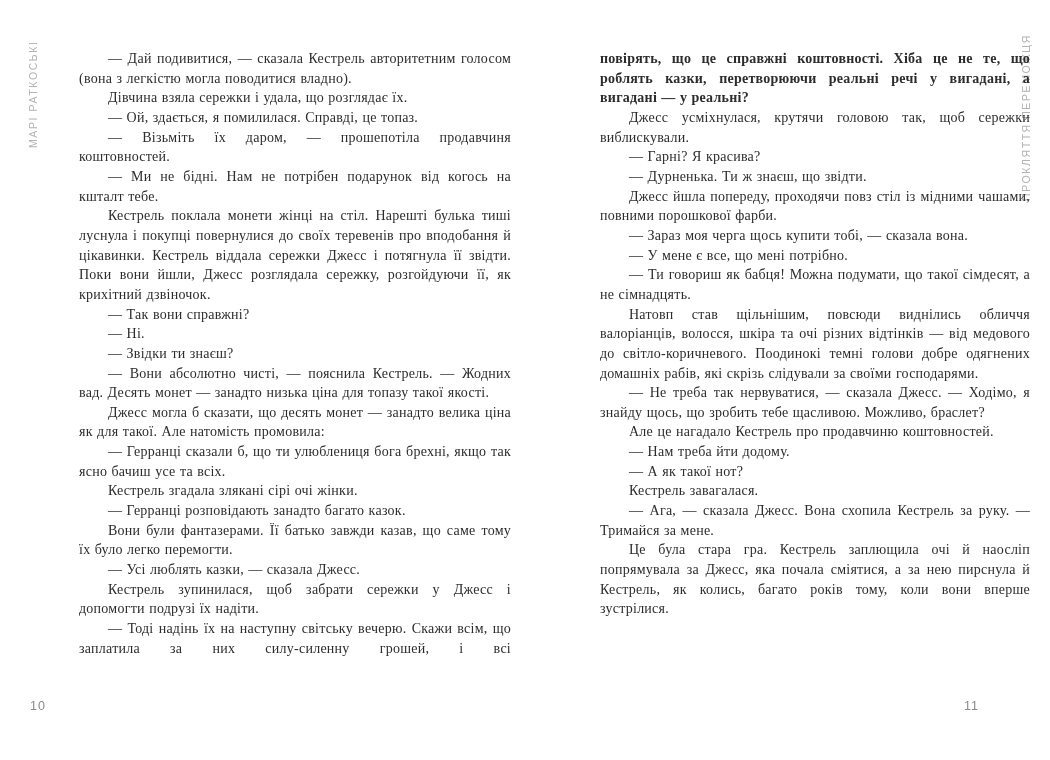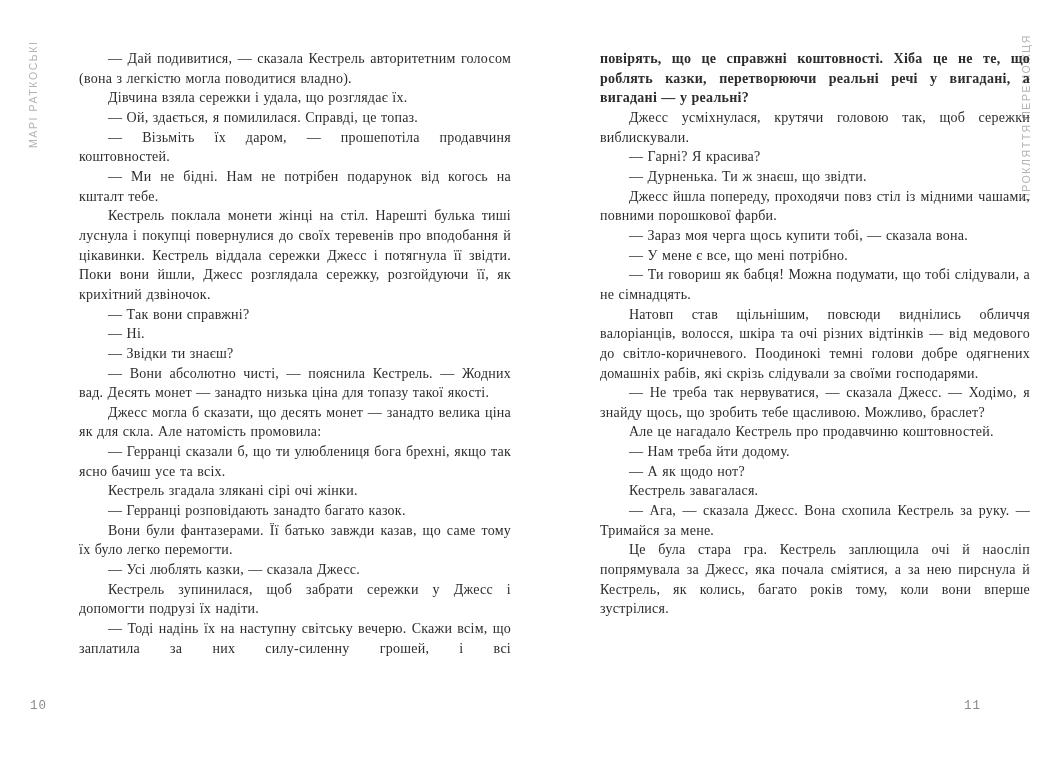--- a/index.html
+++ b/index.html
@@ -42,21 +42,21 @@
     letter-spacing: 1.6px;
     color: var(--margin-label, #b3b3b3);
     transform: rotate(-90deg);
     transform-origin: 0 0;
   }
   .margin-label.author { left: 27px;   top: 148px; }
   .margin-label.title  { left: 1020px; top: 201px; }
   .page-number {
     position: absolute;
     top: 699px;
-    font-family: Liberation Mono, monospace;
+    font-family: Liberation Sans, sans-serif;
     font-size: 12.5px;
     letter-spacing: 1px;
     color: var(--page-number, #8a8a8a);
   }
   .page-number.left  { left: 30px; }
   .page-number.right { left: 964px; }
 </style>
 </head>
 <body>
 
@@ -70,44 +70,44 @@
       <p class="para">— Дай подивитися, — сказала Кестрель авторитетним голосом (вона з легкістю могла поводитися владно).</p>
       <p class="para">Дівчина взяла сережки і удала, що розглядає їх.</p>
       <p class="para">— Ой, здається, я помилилася. Справді, це топаз.</p>
       <p class="para">— Візьміть їх даром, — прошепотіла продавчиня коштовностей.</p>
       <p class="para">— Ми не бідні. Нам не потрібен подарунок від когось на кшталт тебе.</p>
       <p class="para">Кестрель поклала монети жінці на стіл. Нарешті булька тиші луснула і покупці повернулися до своїх теревенів про вподобання й цікавинки. Кестрель віддала сережки Джесс і потягнула її звідти. Поки вони йшли, Джесс розглядала сережку, розгойдуючи її, як крихітний дзвіночок.</p>
       <p class="para">— Так вони справжні?</p>
       <p class="para">— Ні.</p>
       <p class="para">— Звідки ти знаєш?</p>
       <p class="para">— Вони абсолютно чисті, — пояснила Кестрель. — Жодних вад. Десять монет — занадто низька ціна для топазу такої якості.</p>
-      <p class="para">Джесс могла б сказати, що десять монет — занадто велика ціна як для скла. Але натомість промовила:</p>
+      <p class="para">Джесс могла б сказати, що десять монет — занадто велика ціна як для такої. Але натомість промовила:</p>
       <p class="para">— Герранці сказали б, що ти улюблениця бога брехні, якщо так ясно бачиш усе та всіх.</p>
       <p class="para">Кестрель згадала злякані сірі очі жінки.</p>
       <p class="para">— Герранці розповідають занадто багато казок.</p>
       <p class="para">Вони були фантазерами. Її батько завжди казав, що саме тому їх було легко перемогти.</p>
       <p class="para">— Усі люблять казки, — сказала Джесс.</p>
       <p class="para">Кестрель зупинилася, щоб забрати сережки у Джесс і допомогти подрузі їх надіти.</p>
       <p class="para justify-last">— Тоді надінь їх на наступну світську вечерю. Скажи всім, що заплатила за них силу-силенну грошей, і всі</p>
     </div>
 
   <div class="text-col right">
       <p class="para flush">повірять, що це справжні коштовності. Хіба це не те, що роблять казки, перетворюючи реальні речі у вигадані, а вигадані — у реальні?</p>
       <p class="para">Джесс усміхнулася, крутячи головою так, щоб сережки виблискували.</p>
       <p class="para">— Гарні? Я красива?</p>
       <p class="para">— Дурненька. Ти ж знаєш, що звідти.</p>
       <p class="para">Джесс йшла попереду, проходячи повз стіл із мідними чашами, повними порошкової фарби.</p>
       <p class="para">— Зараз моя черга щось купити тобі, — сказала вона.</p>
       <p class="para">— У мене є все, що мені потрібно.</p>
-      <p class="para">— Ти говориш як бабця! Можна подумати, що тобі слідували, а не сімнадцять.</p>
+      <p class="para">— Ти говориш як бабця! Можна подумати, що такої сімдесят, а не сімнадцять.</p>
       <p class="para">Натовп став щільнішим, повсюди виднілись обличчя валоріанців, волосся, шкіра та очі різних відтінків — від медового до світло-коричневого. Поодинокі темні голови добре одягнених домашніх рабів, які скрізь слідували за своїми господарями.</p>
       <p class="para">— Не треба так нервуватися, — сказала Джесс. — Ходімо, я знайду щось, що зробить тебе щасливою. Можливо, браслет?</p>
       <p class="para">Але це нагадало Кестрель про продавчиню коштовностей.</p>
       <p class="para">— Нам треба йти додому.</p>
-      <p class="para">— А як щодо нот?</p>
+      <p class="para">— А як такої нот?</p>
       <p class="para">Кестрель завагалася.</p>
       <p class="para">— Ага, — сказала Джесс. Вона схопила Кестрель за руку. — Тримайся за мене.</p>
       <p class="para">Це була стара гра. Кестрель заплющила очі й наосліп попрямувала за Джесс, яка почала сміятися, а за нею пирснула й Кестрель, як колись, багато років тому, коли вони вперше зустрілися.</p>
     </div>
 
   <div class="page-number left">10</div>
 
   <div class="page-number right">11</div>
 
 </div>

